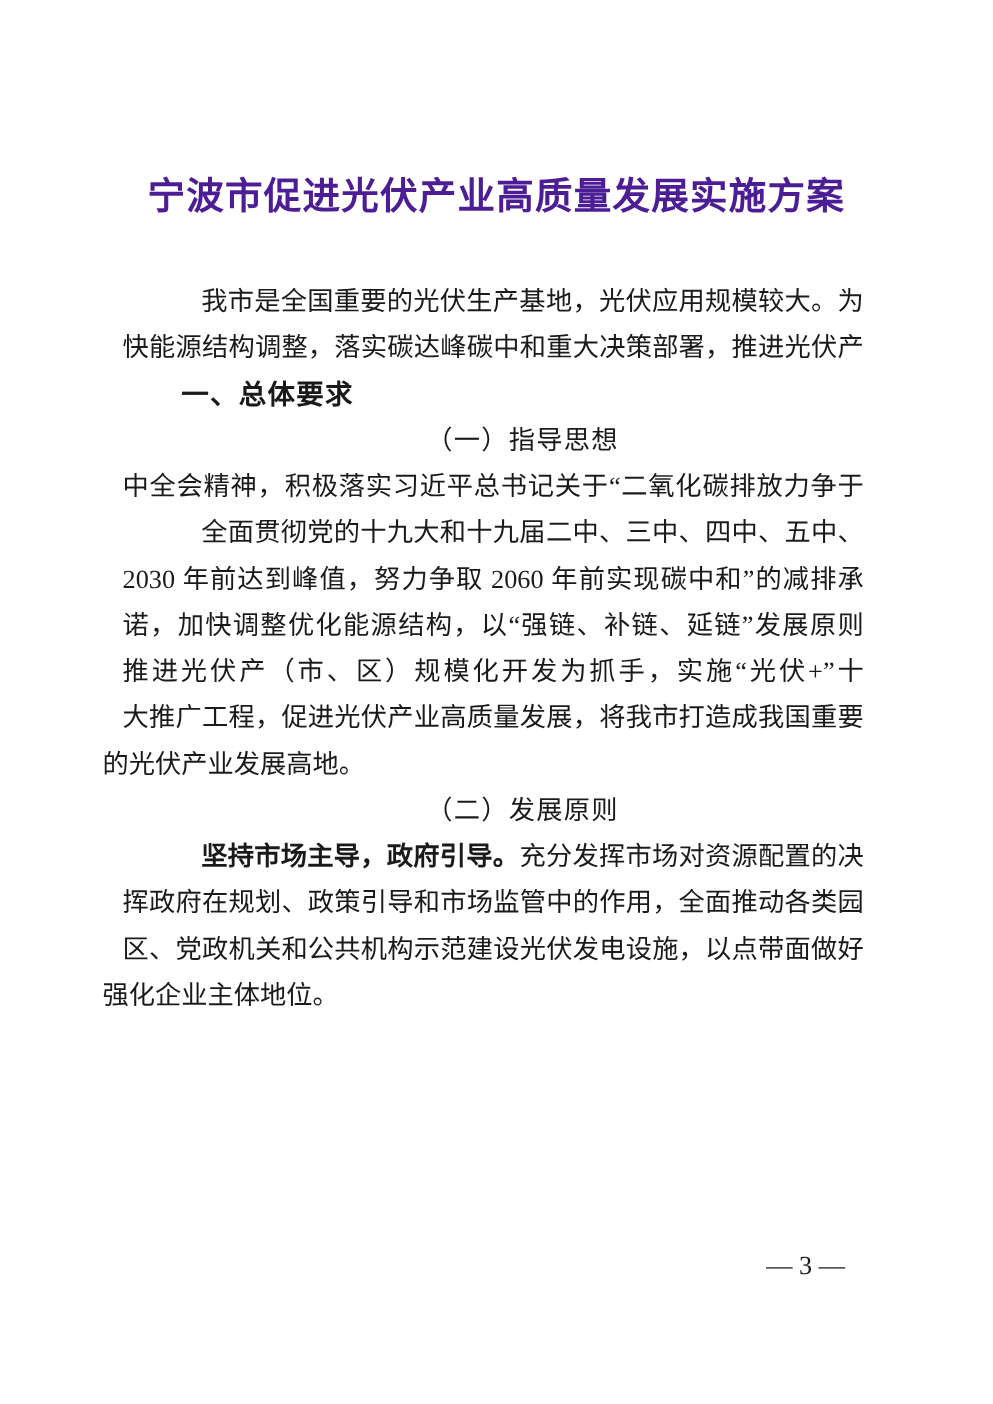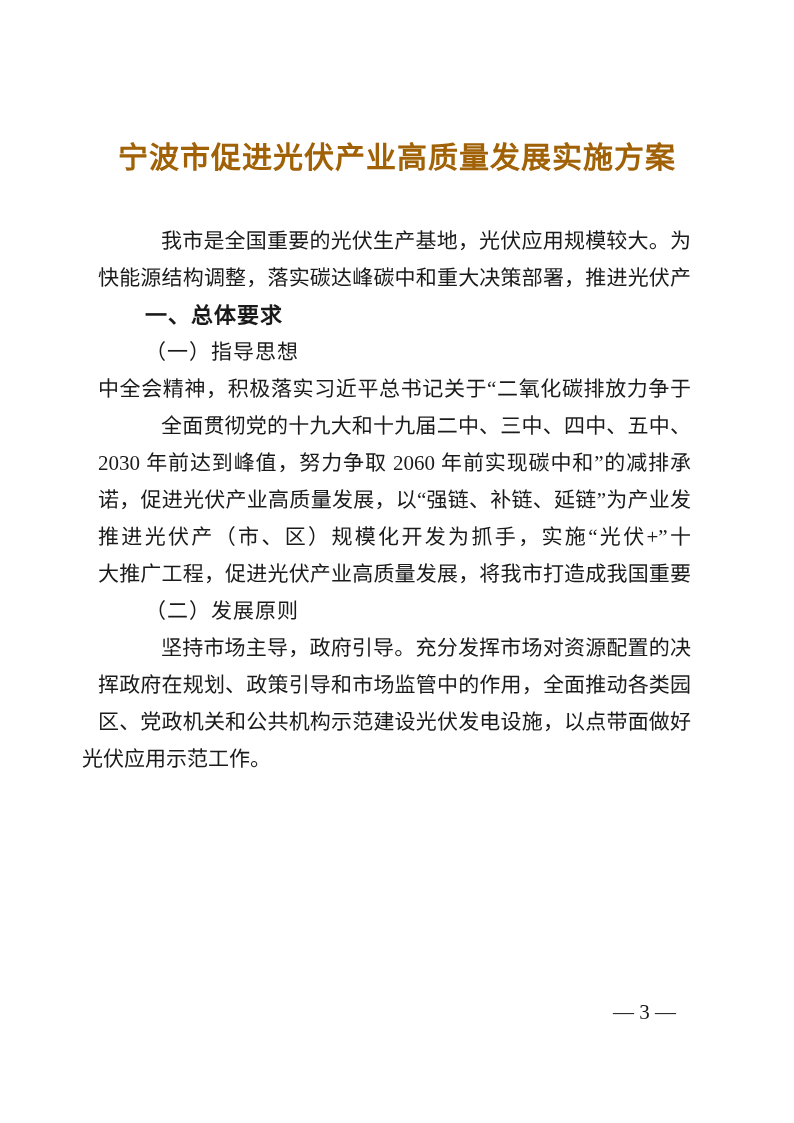--- a/index.html
+++ b/index.html
@@ -19,21 +19,21 @@
   .title {
     position: absolute;
     top: 140px;
     left: 0;
     width: 794px;
     text-align: center;
     font-size: 30px;
     font-weight: bold;
     letter-spacing: 1px;
     line-height: 36px;
-    color: #a16207;
+    color: #4c1d95;
   }
   .content {
     position: absolute;
     top: 223px;
     left: 82px;
     width: 609px;
     font-size: 21px;
   }
   .ln {
     height: 37px;
@@ -50,23 +50,24 @@
     text-indent: 63px;
   }
   .h1 {
     font-family: Liberation Serif, serif;
     font-weight: bold;
     font-size: 22px;
     letter-spacing: 1px;
   }
   .sub {
     letter-spacing: 1px;
+    text-align: center;
   }
   .lead {
-    font-weight: normal;
+    font-weight: bold;
   }
   .footer {
     position: absolute;
     top: 1000px;
     left: 82px;
     width: 594px;
     text-align: right;
     font-size: 21px;
     line-height: 24px;
     color: #1a1a1a;
@@ -84,31 +85,32 @@
     <div class="ln j ind">我市是全国重要的光伏生产基地，光伏应用规模较大。为加</div>
     <div class="ln j">快能源结构调整，落实碳达峰碳中和重大决策部署，推进光伏产</div>
 
     <div class="ln ind h1">一、总体要求</div>
 
     <div class="ln ind sub">（一）指导思想</div>
 
     <div class="ln j">中全会精神，积极落实习近平总书记关于“二氧化碳排放力争于</div>
     <div class="ln j ind">全面贯彻党的十九大和十九届二中、三中、四中、五中、六</div>
     <div class="ln j">2030 年前达到峰值，努力争取 2060 年前实现碳中和”的减排承</div>
-    <div class="ln j">诺，促进光伏产业高质量发展，以“强链、补链、延链”为产业发</div>
+    <div class="ln j">诺，加快调整优化能源结构，以“强链、补链、延链”发展原则</div>
     <div class="ln j">推进光伏产（市、区）规模化开发为抓手，实施“光伏+”十</div>
     <div class="ln j">大推广工程，促进光伏产业高质量发展，将我市打造成我国重要</div>
+    <div class="ln">的光伏产业发展高地。</div>
 
     <div class="ln ind sub">（二）发展原则</div>
 
     <div class="ln j ind">
       <span class="lead">坚持市场主导，政府引导。</span><span>充分发挥市场对资源配置的决定</span>
     </div>
     <div class="ln j">挥政府在规划、政策引导和市场监管中的作用，全面推动各类园</div>
     <div class="ln j">区、党政机关和公共机构示范建设光伏发电设施，以点带面做好</div>
-    <div class="ln">光伏应用示范工作。</div>
+    <div class="ln">强化企业主体地位。</div>
 
 
   </div>
 
   <div class="footer">— 3 —</div>
 
 </div>
 
 </body></html>

